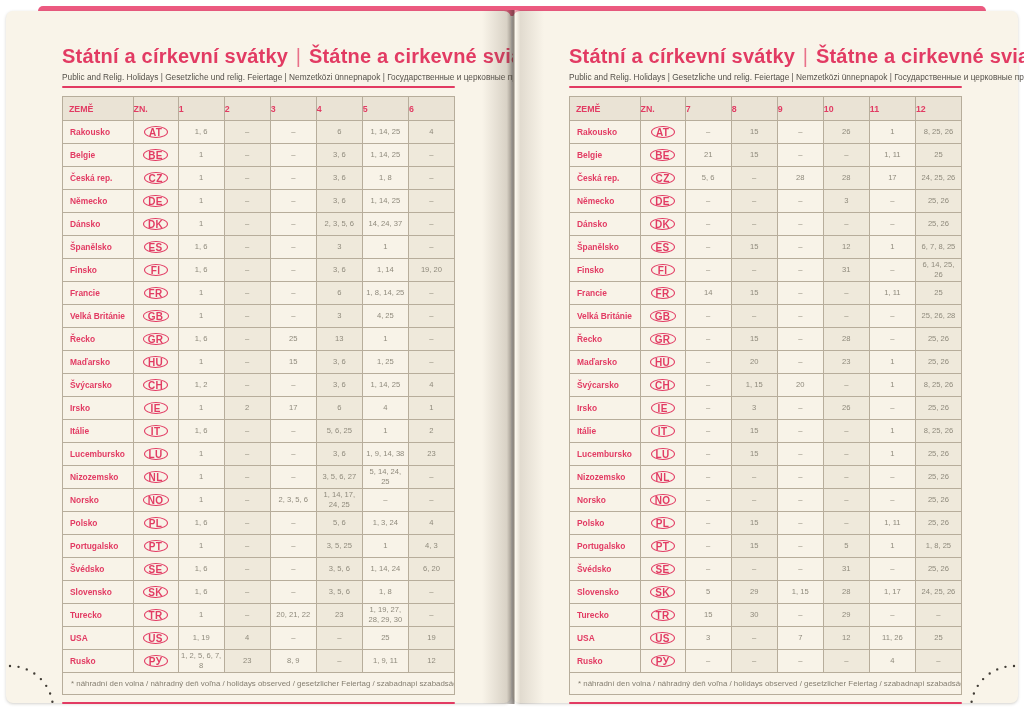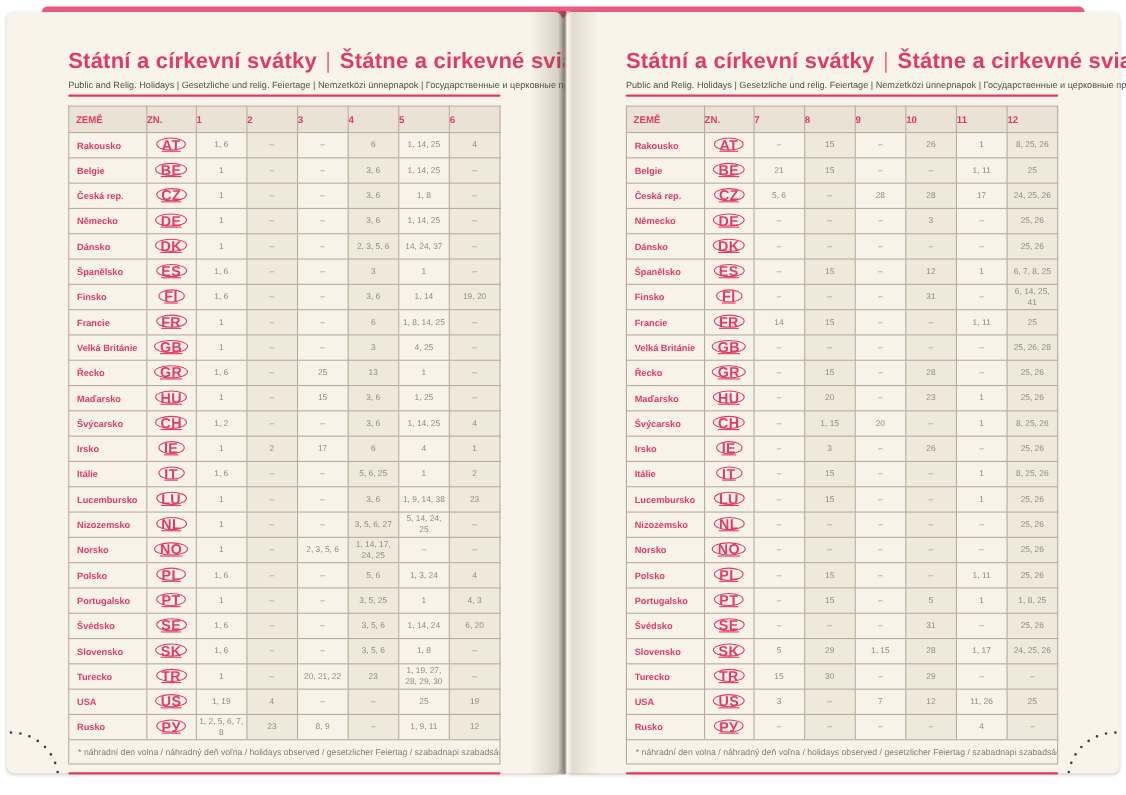--- a/index.html
+++ b/index.html
@@ -20,21 +20,21 @@
   table{width:100%;border-collapse:collapse;table-layout:fixed;}
   col.c-country{width:18%;} col.c-code{width:11.5%;} col.c-m{width:11.75%;}
   th{height:23px;background:#eae3d5;color:#e23b63;font-size:8.8px;font-weight:bold;
      border:1px solid #b7ad9b;text-align:left;padding:0;}
   th.country{text-align:left;padding-left:6px;}
   td{border:1px solid #b7ad9b;height:20px;text-align:center;font-size:7.6px;color:#8f8a7c;
      background:#f8f3e8;padding:1px 2px;line-height:1.3;}
   td.country{color:#e23b63;font-weight:bold;font-size:8.4px;text-align:left;padding-left:7px;margin-left:15px;}
   td.shade{background:#efe9db;}
   .pill{display:inline-block;min-width:14px;padding:1px 4px 0;border:1.2px solid #e23b63;border-radius:50%;
-        color:#e23b63;font-size:13px;font-weight:bold;line-height:9px;letter-spacing:.4px;text-decoration:underline;}
+        color:#e23b63;font-size:10px;font-weight:bold;line-height:9px;letter-spacing:.4px;}
   .footnote{margin-top:-1px;border:1px solid #b7ad9b;background:#f8f3e8;color:#847e70;
             font-size:7.9px;padding:6px 8px;white-space:nowrap;overflow:hidden;}
   .gutter{position:absolute;left:482px;top:10px;width:62px;height:694px;pointer-events:none;
      background:linear-gradient(to right,rgba(101,88,72,0) 0%,rgba(101,88,72,.22) 40%,
        rgba(58,49,40,.5) 49%,rgba(58,49,40,.55) 51%,rgba(255,252,243,.5) 54%,
        rgba(101,88,72,.16) 62%,rgba(101,88,72,0) 100%);}
   .corner-dots{position:absolute;}
   .corner-dots.left{left:6px;top:655px;}
   .corner-dots.right{left:958px;top:655px;transform:scaleX(-1);}
 </style>
@@ -410,21 +410,21 @@
               <td class="shade">6, 7, 8, 25</td>
             </tr>
             <tr>
               <td class="country">Finsko</td>
               <td><span class="pill">FI</span></td>
               <td>–</td>
               <td class="shade">–</td>
               <td>–</td>
               <td class="shade">31</td>
               <td>–</td>
-              <td class="shade">6, 14, 25, 41</td>
+              <td class="shade">6, 14, 25, 26</td>
             </tr>
             <tr>
               <td class="country">Francie</td>
               <td><span class="pill">FR</span></td>
               <td>14</td>
               <td class="shade">15</td>
               <td>–</td>
               <td class="shade">–</td>
               <td>1, 11</td>
               <td class="shade">25</td>

